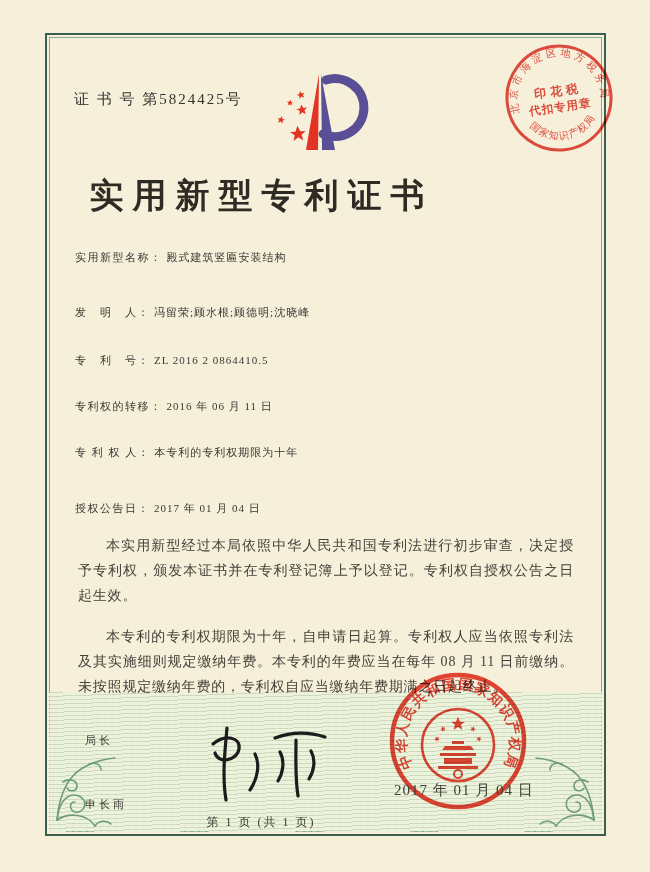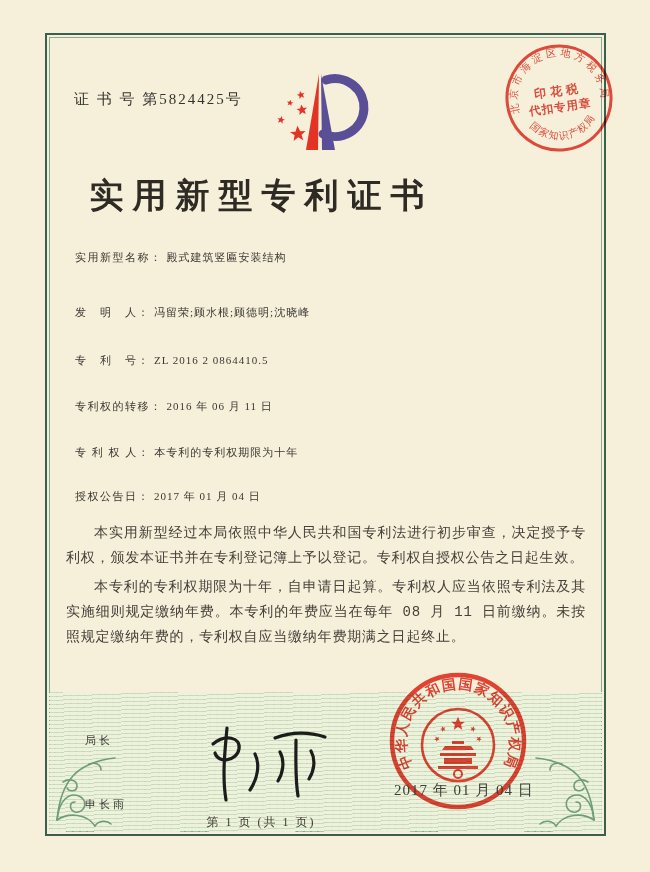--- a/index.html
+++ b/index.html
@@ -12,24 +12,24 @@
        background:
          repeating-linear-gradient(178deg, rgba(120,170,120,.30) 0 1px, rgba(236,242,219,.95) 1px 4px),
          repeating-linear-gradient(92deg, rgba(140,180,140,.12) 0 2px, rgba(240,244,224,.5) 2px 7px);}
   .cert-no{position:absolute;left:74px;top:90px;font-size:15px;letter-spacing:2px;color:#33322e;}
   .logo{position:absolute;left:268px;top:66px;}
   .title{position:absolute;left:0;top:173px;width:523px;text-align:center;
        font-size:34px;font-weight:600;letter-spacing:9px;color:#2e2a24;}
   .field{position:absolute;left:75px;font-size:11px;color:#3a3833;white-space:nowrap;}
   .field .lbl{letter-spacing:1.5px;}
   .field .val{margin-left:4px;letter-spacing:1px;}
-  .f0{top:250px}.f1{top:305px}.f2{top:353px}.f3{top:399px}.f4{top:445px}.f5{top:489px}
+  .f0{top:250px}.f1{top:305px}.f2{top:353px}.f3{top:399px}.f4{top:445px}.f5{top:501px}
   .body-text{position:absolute;left:62px;top:517px;width:528px;font-size:14px;
        line-height:25px;color:#45403a;text-align:justify;letter-spacing:.8px;}
-  .body-text p{margin:4px;text-indent:2em;font-family:Liberation Mono, monospace;}
+  .body-text p{margin:16px;text-indent:2em;}
   .director{position:absolute;left:85px;font-size:11px;color:#33322e;letter-spacing:3px;}
   .d1{top:733px}.d2{top:797px}
   .signature{position:absolute;left:195px;top:718px;}
   .seal{position:absolute;left:388px;top:671px;mix-blend-mode:multiply;opacity:.93;}
   .seal-date{position:absolute;left:394px;top:781px;font-size:15px;color:#3f3e36;
        letter-spacing:1px;z-index:5;}
   .tax-stamp{position:absolute;left:503px;top:42px;transform:rotate(-8deg);
        mix-blend-mode:multiply;opacity:.88;}
   .footer{position:absolute;left:0;top:814px;width:522px;text-align:center;
        font-size:12px;color:#3d3b34;letter-spacing:2px;}

